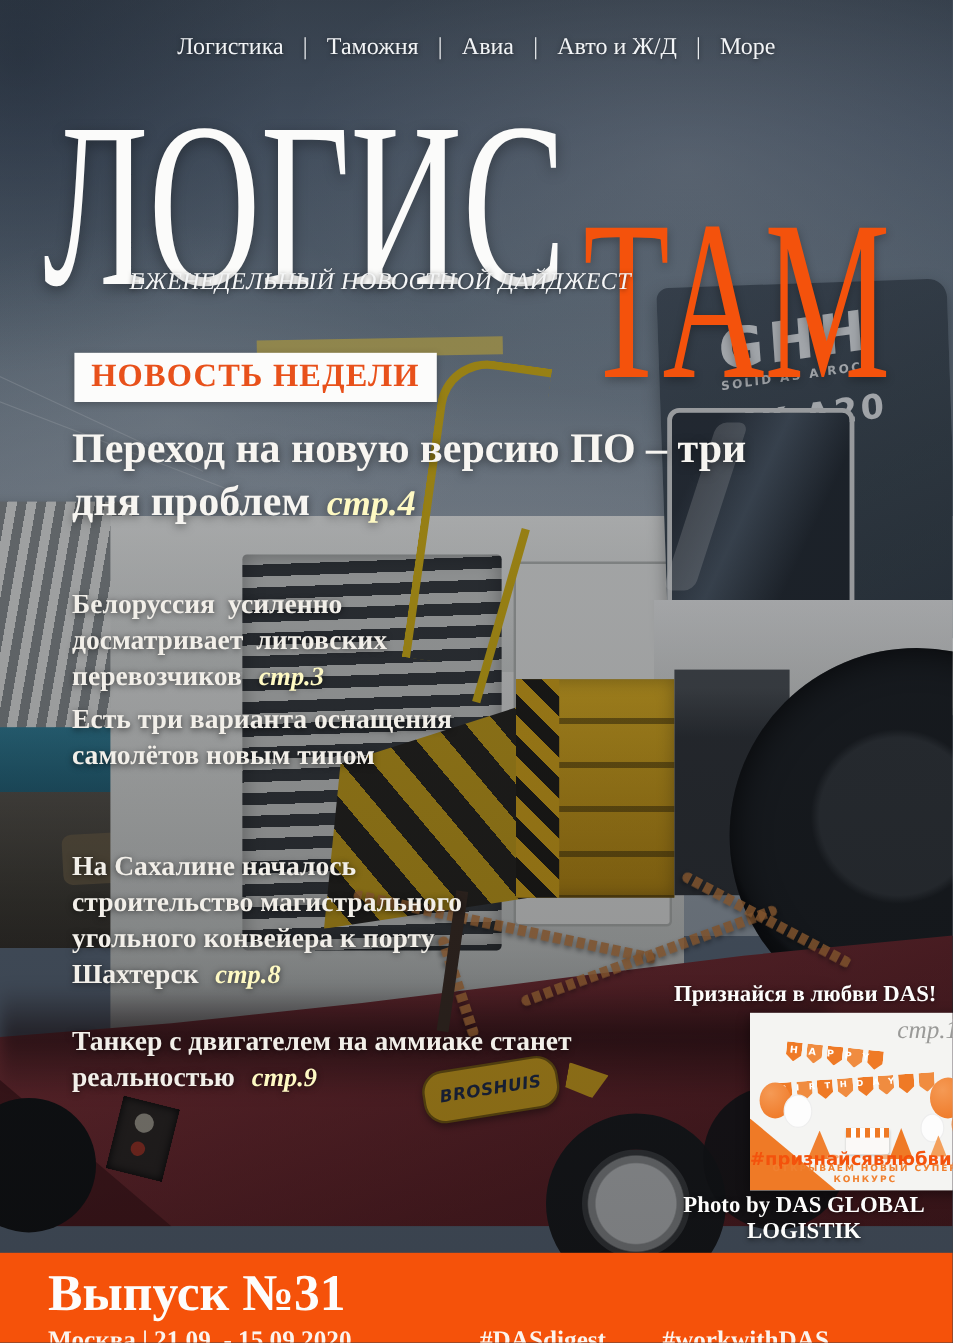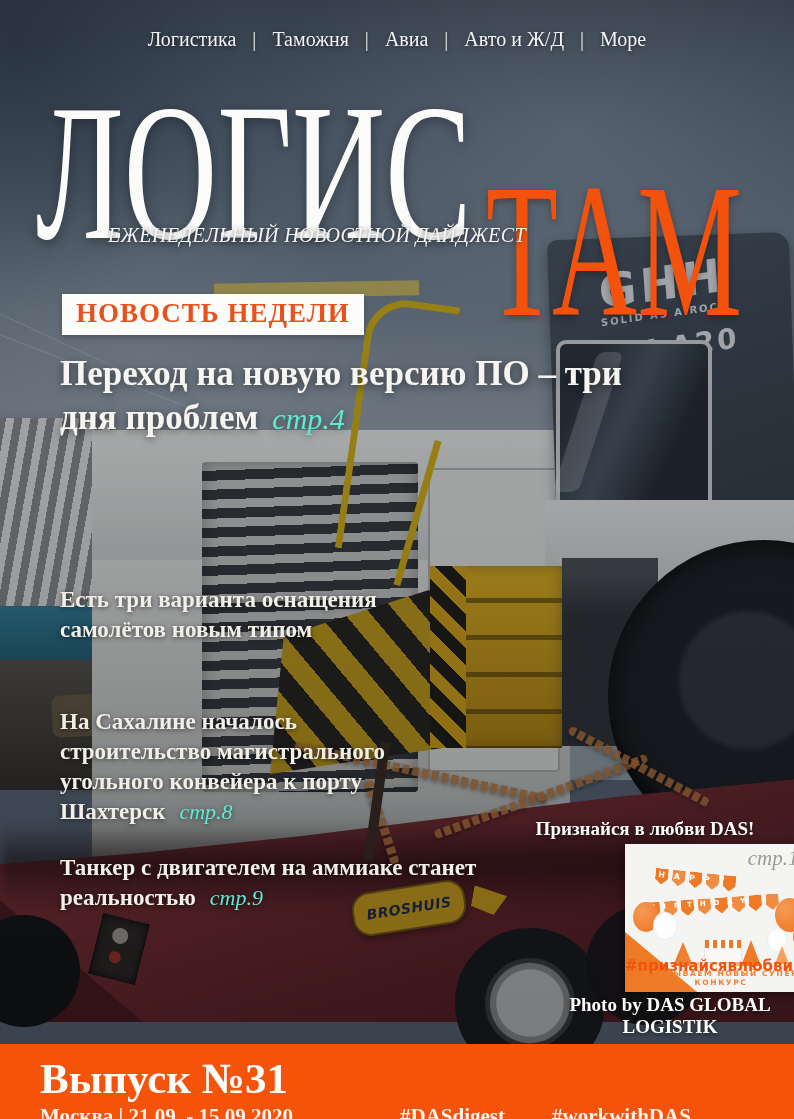--- a/index.html
+++ b/index.html
@@ -114,32 +114,32 @@
     transform:scaleX(.66);transform-origin:left top;text-shadow:0 3px 14px rgba(0,0,0,.35);}
   .title-accent{position:absolute;left:486px;top:156px;font-size:190px;line-height:1;color:#F4520C;
     transform:scaleX(.62);transform-origin:left top;text-shadow:0 3px 10px rgba(0,0,0,.3);}
   .tagline{position:absolute;left:108px;top:224px;font-size:20px;font-style:italic;letter-spacing:.4px;
     color:#f5f6f7;text-shadow:0 1px 4px rgba(0,0,0,.55);}
   .badge{position:absolute;left:62px;top:294px;background:#fcfcfb;color:#E8511B;
     font-size:27px;font-weight:700;letter-spacing:1px;line-height:1;padding:6px 14px 8px;
     box-shadow:0 2px 6px rgba(0,0,0,.25);}
   .lead{position:absolute;left:60px;top:352px;width:620px;font-size:35px;font-weight:700;
     line-height:1.26;color:#f7f5f1;text-shadow:0 2px 8px rgba(0,0,0,.5);}
-  .ref{font-style:italic;font-weight:400;color:#5eead4;margin-left:14px;}
+  .ref{font-style:italic;font-weight:700;color:#fef9c3;margin-left:14px;}
   .lead .ref{font-size:30px;}
   .story{position:absolute;left:60px;width:430px;font-size:23px;font-weight:700;line-height:30px;
     color:#f2efe9;text-shadow:0 1px 5px rgba(0,0,0,.6);}
   .story .ref{font-size:22px;}
   .story .line{display:block;}
   .s1{top:489px;word-spacing:5px;}
   .s2{top:585px;}
   .s3{top:707px;}
   .s4{top:853px;width:470px;}
 
-  .promo-title{position:absolute;left:524px;top:818px;width:242px;text-align:center;
+  .promo-title{position:absolute;left:550px;top:818px;width:242px;text-align:center;
     font-size:19px;font-weight:700;color:#fdfdfc;text-shadow:0 1px 4px rgba(0,0,0,.6);}
   .promo-card{position:absolute;left:578px;top:844px;width:192px;height:148px;background:#f4f4f2;
     overflow:hidden;box-shadow:0 3px 10px rgba(0,0,0,.45);margin-left:47px;}
   .card-ref{position:absolute;right:8px;top:2px;font-size:21px;font-style:italic;color:#9a9a98;}
   .flags{position:absolute;display:flex;gap:4px;}
   .flags.r1{left:30px;top:28px;transform:rotate(6deg);}
   .flags.r2{left:22px;top:54px;transform:rotate(-4deg);}
   .flag{width:13px;height:16px;background:#EF7A26;
     clip-path:polygon(0 0,100% 0,100% 65%,50% 100%,0 65%);}
   .flag:nth-child(even){background:#f08c40;}
@@ -259,20 +259,25 @@
     <div class="title-accent">ТАМ</div>
     <div class="tagline">ЕЖЕНЕДЕЛЬНЫЙ НОВОСТНОЙ ДАЙДЖЕСТ</div>
 
     <div class="badge">НОВОСТЬ НЕДЕЛИ</div>
 
     <div class="lead">
       <span class="line">Переход на новую версию ПО –</span>
       <span class="line"><span>три дня проблем</span><span class="ref">стр.4</span></span>
     </div>
 
+    <div class="story s1">
+      <span class="line">Белоруссия усиленно</span>
+      <span class="line">досматривает литовских</span>
+      <span class="line"><span>перевозчиков</span><span class="ref">стр.3</span></span>
+    </div>
 
     <div class="story s2">
       <span class="line">Есть три варианта оснащения</span>
       <span class="line">самолётов новым типом</span>
     </div>
 
     <div class="story s3">
       <span class="line">На Сахалине началось</span>
       <span class="line">строительство магистрального</span>
       <span class="line">угольного конвейера к порту</span>

